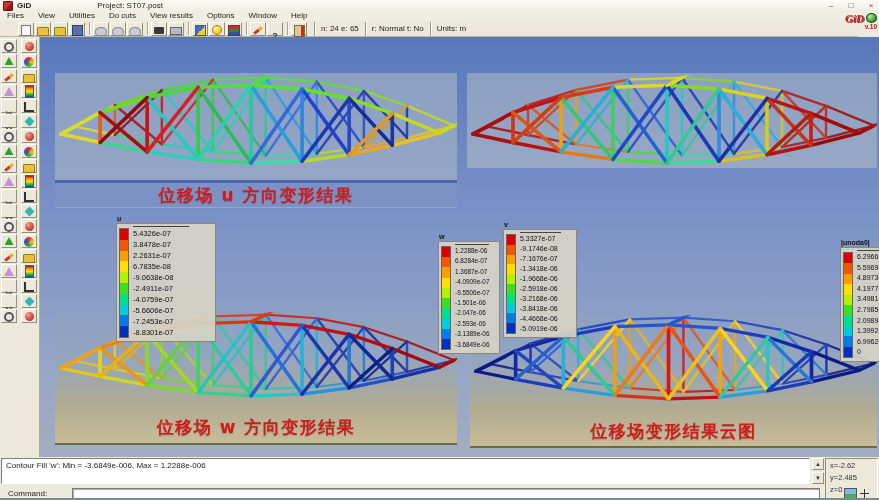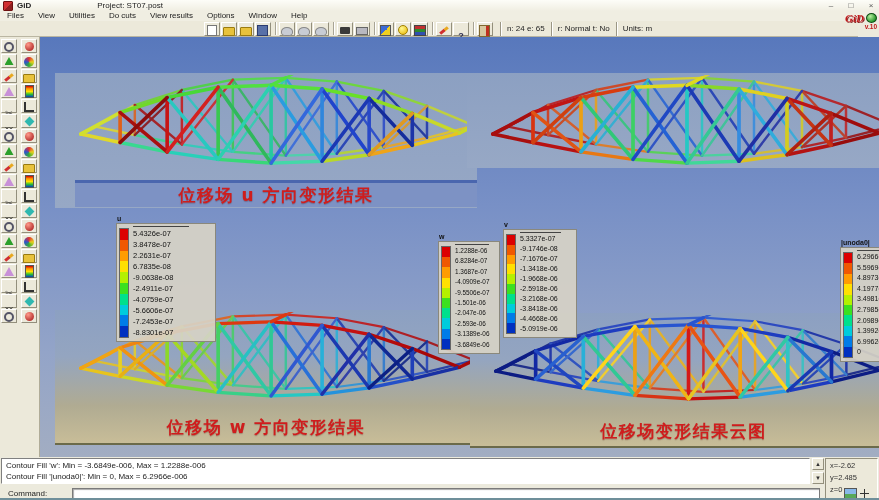--- a/index.html
+++ b/index.html
@@ -10,21 +10,21 @@
   .titlebar{position:absolute;left:0;top:0;width:879px;height:11px;background:linear-gradient(#fdfdf8,#f0eee2);
             display:flex;align-items:center;font-size:8px;color:#222;}
   .appicon{width:8px;height:8px;margin:0 4px 0 3px;background:linear-gradient(135deg,#d03030 50%,#902020 50%);
            border:1px solid #701010;border-radius:1px;}
   .apptitle-app{font-weight:bold;margin-right:66px;}
   .winbtns{position:absolute;right:3px;top:0;display:flex;gap:10px;}
   .winbtn{font-size:8px;line-height:11px;color:#555;width:10px;text-align:center;cursor:default;}
   .menubar{position:absolute;left:0;top:11px;width:879px;height:10px;background:#f0eee2;display:flex;align-items:center;font-size:8px;color:#222;}
   .menu-item{padding:0 7px;line-height:10px;}
   .toolbar{position:absolute;left:0;top:21px;width:858px;height:16px;background:#ece9da;border-bottom:1px solid #bab6a2;
-           display:flex;align-items:center;padding-left:4px;box-sizing:border-box;justify-content:center;}
+           display:flex;align-items:center;padding-left:18px;box-sizing:border-box;}
   .tsep{width:1px;height:13px;background:#a8a494;box-shadow:1px 0 0 #fff;margin:0 3px;}
   .ti{width:16px;height:14px;background:#ece9da;border:1px solid;border-color:#fff #938f7c #938f7c #fff;
       display:flex;align-items:flex-start;justify-content:center;margin-right:1px;box-sizing:border-box;}
   .stat{font-size:8px;color:#222;padding:1px 6px;border-left:1px solid #9a9684;box-shadow:inset 1px 0 0 #fff;height:12px;line-height:11px;}
   .brand{position:absolute;right:2px;top:12px;z-index:20;display:flex;flex-direction:column;align-items:flex-end;}
   .brand-row{display:flex;align-items:center;gap:2px;}
   .brand-name{font-family:"Liberation Serif",serif;font-weight:bold;font-style:italic;font-size:11px;color:#c01818;
               text-shadow:0 0 1px #fff,1px 1px 0 #801010;}
   .globe{width:9px;height:8px;border-radius:50%;background:radial-gradient(circle at 35% 30%,#b8f0a0,#2c9a30 70%,#14601c);border:1px solid #0c4c14;}
   .brand-ver{font-size:6.5px;color:#c01818;font-weight:bold;margin-top:-1px;}
@@ -56,21 +56,21 @@
 
   
   .lefttools{position:absolute;left:0;top:37px;width:40px;height:420px;background:#ece9da;border-right:1px solid #b0ac98;
              display:grid;grid-template-columns:18px 18px;gap:1px 2px;padding:2px 0 0 1px;box-sizing:border-box;
              align-content:start;}
   .lefttools .ti{margin:0;}
 
   
   .viewport{position:absolute;left:40px;top:37px;width:839px;height:420px;overflow:hidden;
             background:linear-gradient(180deg,#5878bc 0%,#7890c6 40%,#93a4c8 75%,#a2adc2 100%);}
-  .panel{position:absolute;overflow:hidden;padding-left:20px;}
+  .panel{position:absolute;overflow:hidden;}
   .panel-blue{background:linear-gradient(180deg,#8ca0c2,#97a8c5);}
   .panel-tan{background:linear-gradient(180deg,#8ca0c2 0%,#94a5c0 35%,#b0ab92 72%,#c8bd98 100%);}
   .truss{display:block;width:100%;}
   .capstrip{height:24px;border-top:3px solid #4a66ae;background:#7d92c4;display:flex;align-items:center;justify-content:center;}
   .caption{color:#cf1d1d;font-weight:bold;font-size:17px;letter-spacing:1.5px;white-space:nowrap;
            font-family:"DejaVu Sans",sans-serif;text-shadow:0 1px 1px rgba(60,0,0,.25);}
   .capfloat{position:absolute;left:0;right:0;text-align:center;}
 
   
   .legend{position:absolute;z-index:6;}
@@ -759,21 +759,20 @@
               <div class="lrow">0</div>
             </div>
         </div>
       </div>
     </div>
 
   </div>
 
   <div class="msgbox">
     <div>Contour Fill 'w': Min = -3.6849e-006, Max = 1.2288e-006</div>
-    <div>Contour Fill '|unoda0|': Min = 0, Max = 6.2966e-006</div>
   </div>
   <div class="msg-scroll">
     <div class="sbtn" style="top:0;">▲</div>
     <div class="sbtn" style="top:14px;">▼</div>
   </div>
 
   <div class="coords">
     <div>x=-2.62</div>
     <div>y=2.485</div>
     <div>z=0</div>

